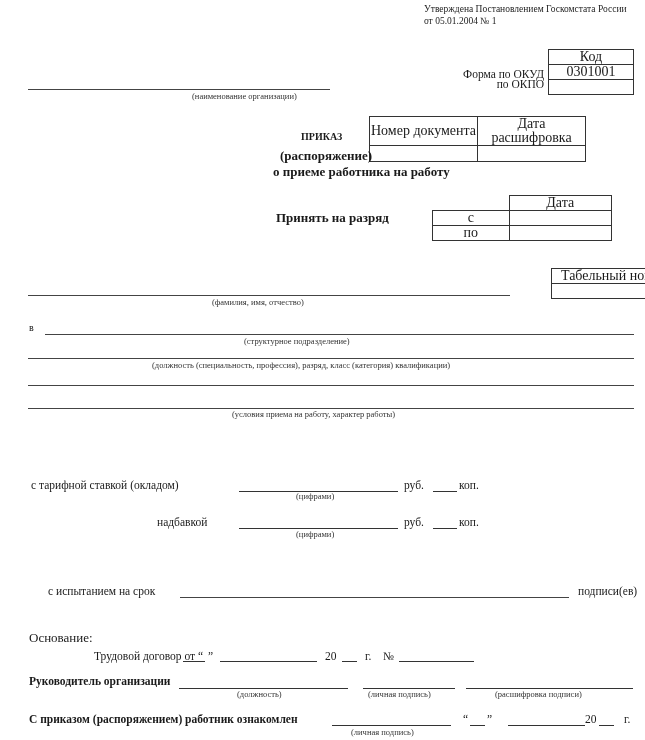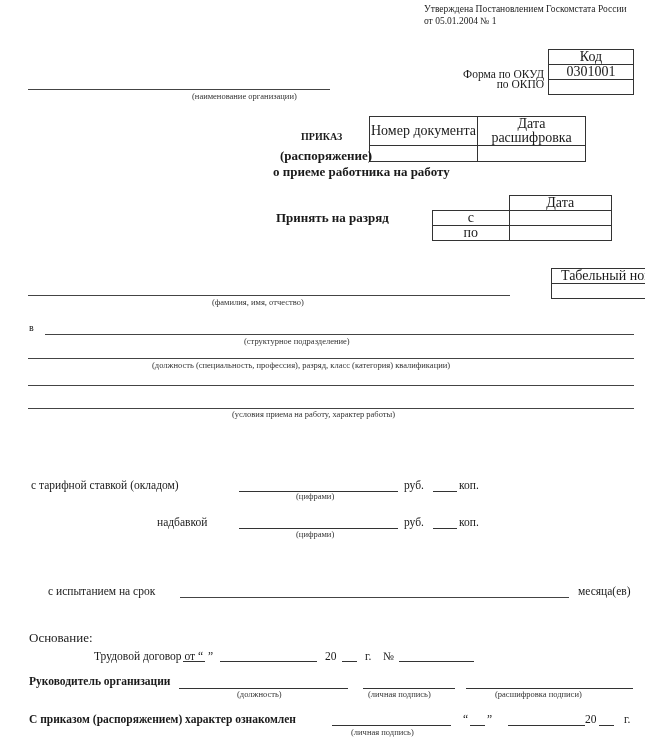--- a/index.html
+++ b/index.html
@@ -110,42 +110,42 @@
 
 <div class="abs lbl" style="left:129px; top:516px;padding-left:28px;">надбавкой</div>
 <div class="tline" style="left:239px; top:528px; width:159px;"></div>
 <div class="abs small" style="left:296px; top:529px;">(цифрами)</div>
 <div class="abs lbl" style="left:404px; top:516px;">руб.</div>
 <div class="tline" style="left:433px; top:528px; width:24px;"></div>
 <div class="abs lbl" style="left:459px; top:516px;">коп.</div>
 
 <div class="abs lbl" style="left:31px; top:585px;margin-left:17px;">с испытанием на срок</div>
 <div class="line" style="left:180px; top:597px; width:389px;"></div>
-<div class="abs lbl" style="left:578px; top:585px;">месяца(ев)</div>
+<div class="abs lbl" style="left:578px; top:585px;">подписи(ев)</div>
 
 <div class="abs" style="left:29px; top:630px; font-size:13px;">Основание:</div>
 <div class="abs lbl" style="left:64px; top:650px;margin-left:30px;">Трудовой договор от “</div>
 <div class="tline" style="left:183px; top:661px; width:22px;"></div>
 <div class="abs lbl" style="left:208px; top:650px;">”</div>
 <div class="tline" style="left:220px; top:661px; width:97px;"></div>
 <div class="abs lbl" style="left:325px; top:650px;">20</div>
 <div class="tline" style="left:342px; top:661px; width:15px;"></div>
 <div class="abs lbl" style="left:365px; top:650px;">г.</div>
 <div class="abs lbl" style="left:383px; top:650px;">№</div>
 <div class="tline" style="left:399px; top:661px; width:75px;"></div>
 
 <div class="abs bold lbl" style="left:29px; top:675px;">Руководитель организации</div>
 <div class="tline" style="left:179px; top:688px; width:169px;"></div>
 <div class="abs small" style="left:237px; top:689px;">(должность)</div>
 <div class="tline" style="left:363px; top:688px; width:92px;"></div>
 <div class="abs small" style="left:368px; top:689px;">(личная подпись)</div>
 <div class="tline" style="left:466px; top:688px; width:167px;"></div>
 <div class="abs small" style="left:495px; top:689px;font-family:Liberation Serif, serif;">(расшифровка подписи)</div>
 
-<div class="abs bold lbl" style="left:29px; top:713px;">С приказом (распоряжением) характер ознакомлен</div>
+<div class="abs bold lbl" style="left:29px; top:713px;">С приказом (распоряжением) работник ознакомлен</div>
 <div class="tline" style="left:332px; top:725px; width:119px;"></div>
 <div class="abs small" style="left:351px; top:727px;">(личная подпись)</div>
 <div class="abs lbl" style="left:463px; top:713px;">“</div>
 <div class="tline" style="left:470px; top:725px; width:15px;"></div>
 <div class="abs lbl" style="left:487px; top:713px;">”</div>
 <div class="tline" style="left:508px; top:725px; width:77px;"></div>
 <div class="abs lbl" style="left:585px; top:713px;">20</div>
 <div class="tline" style="left:599px; top:725px; width:15px;"></div>
 <div class="abs lbl" style="left:624px; top:713px;">г.</div>
 

